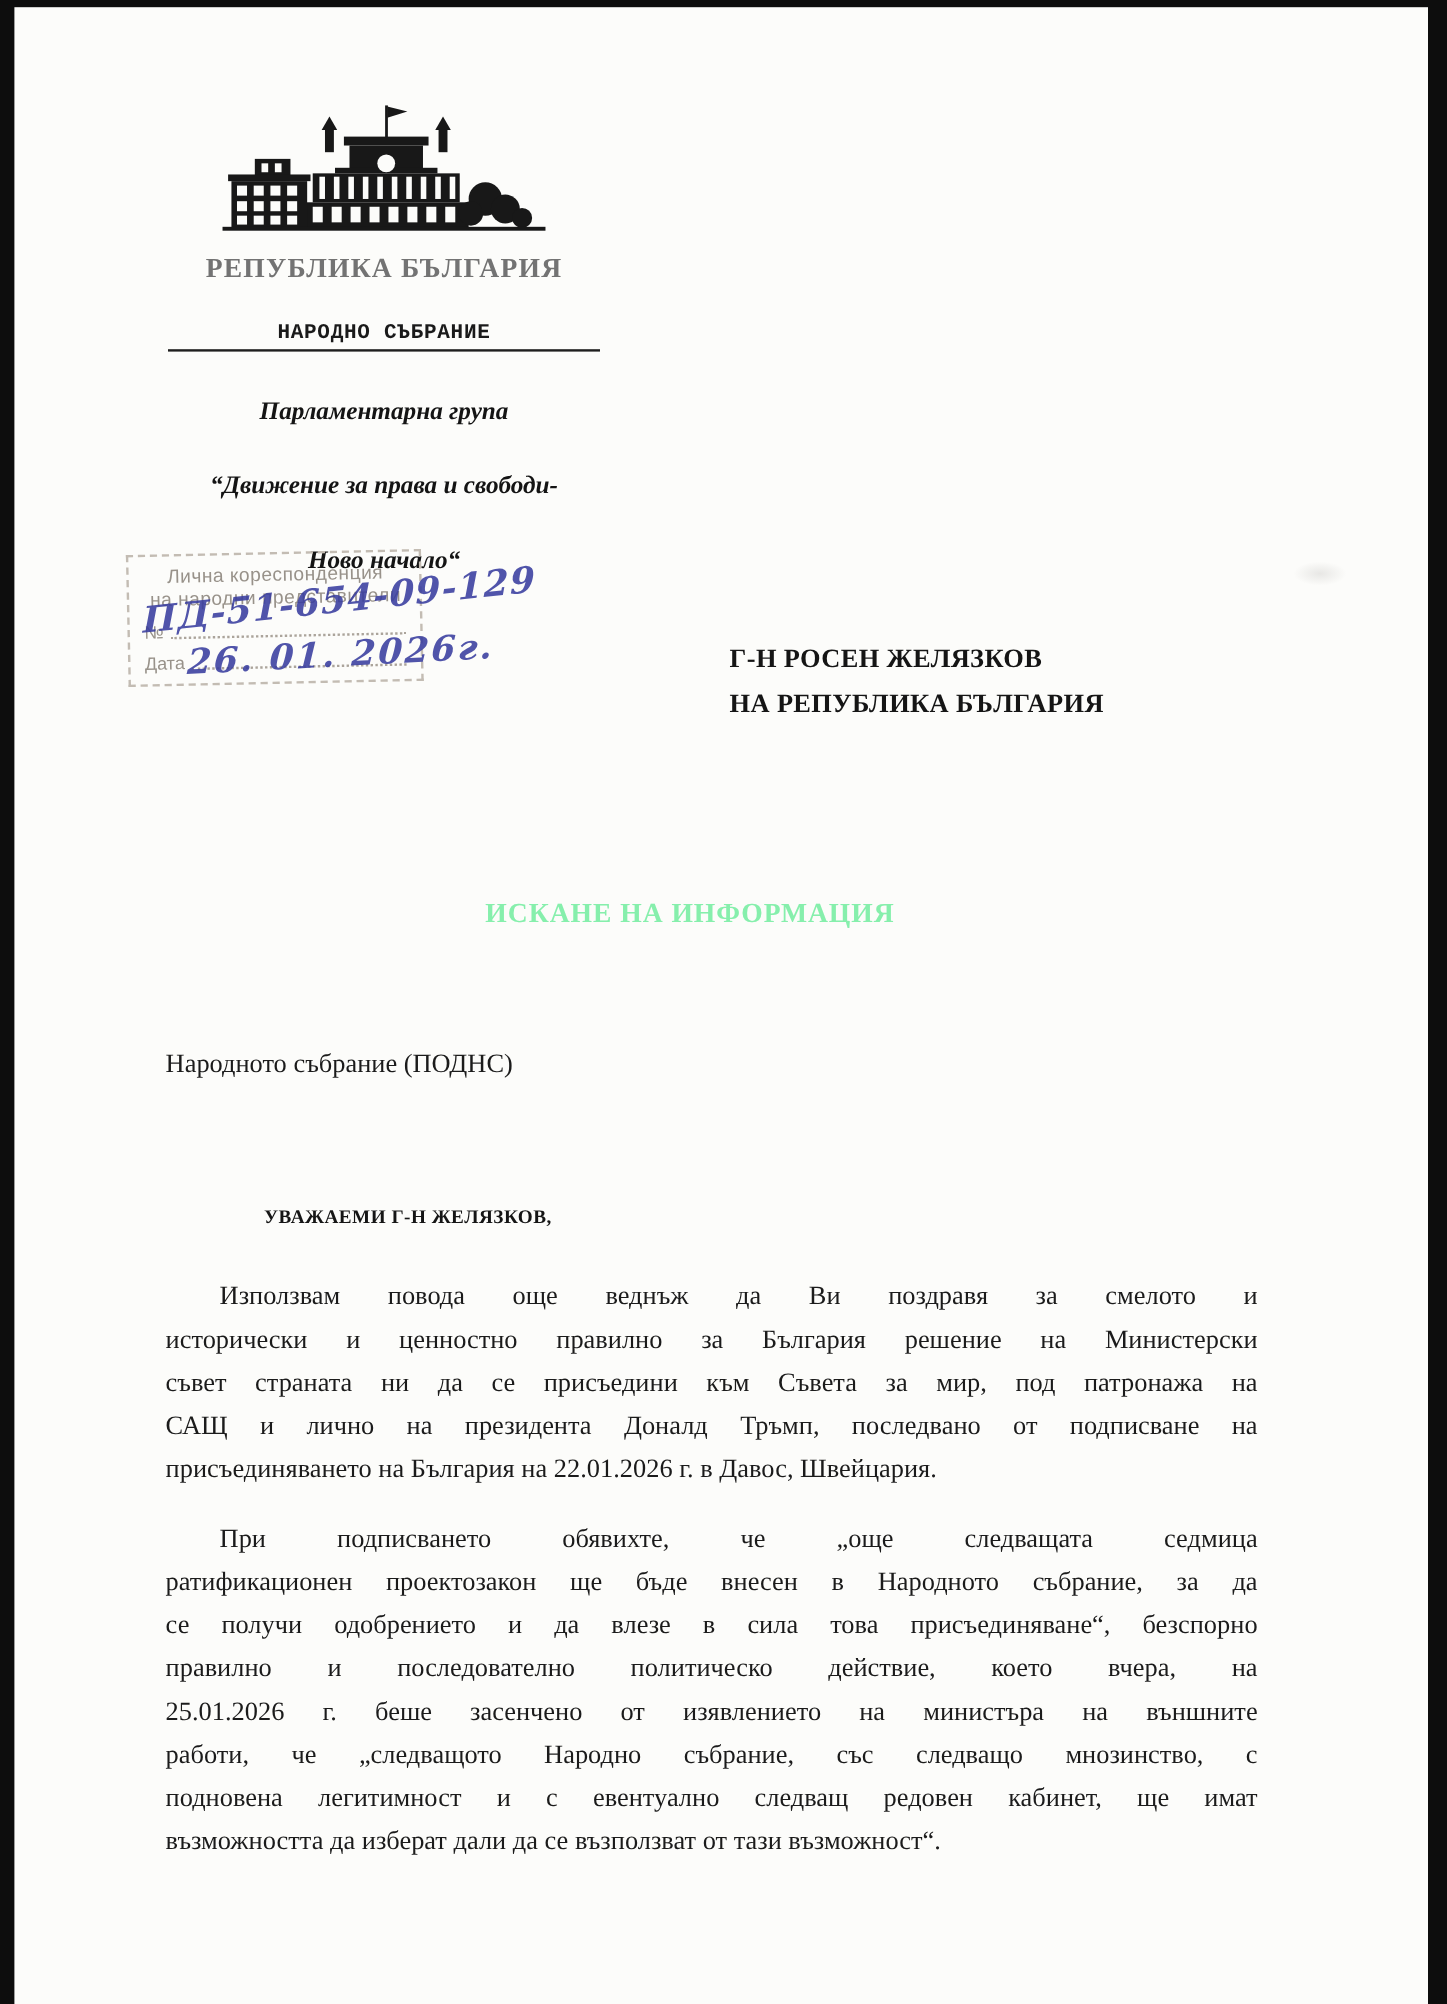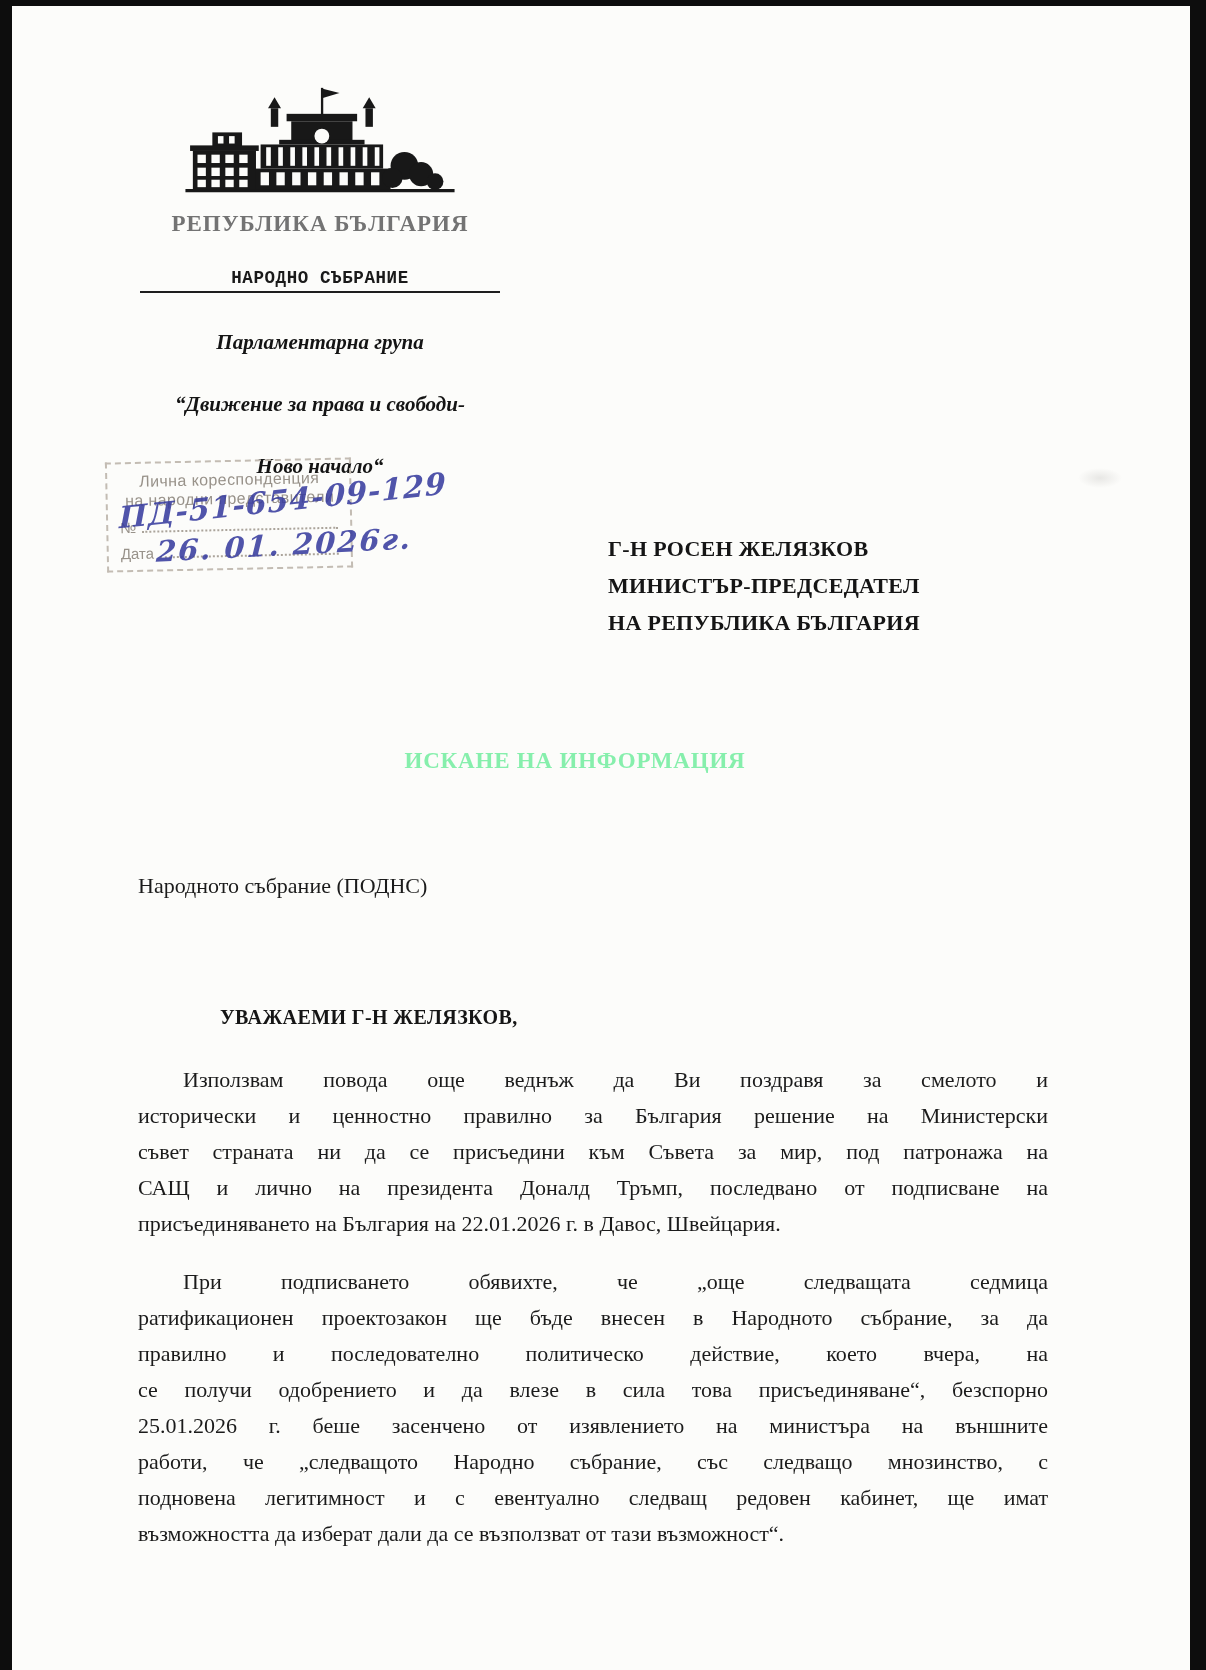--- a/index.html
+++ b/index.html
@@ -74,21 +74,21 @@
   .bodytext .line{
     line-height:36px;height:36px;
     text-align:justify;text-align-last:justify;
     white-space:normal;
   }
   .bodytext .line.first{text-indent:45px;}
   .bodytext .line.last{text-align-last:left;}
   .p-legal{top:868px;}
   .salutation{
     position:absolute;left:138px;top:1006px;width:910px;
-    font-size:20px;font-weight:bold;letter-spacing:.4px;color:#151515;
+    font-size:16px;font-weight:bold;letter-spacing:.4px;color:#151515;
     text-indent:82px;
   }
   .p-congrats{top:1062px;}
   .p-statement{top:1264px;}
 </style>
 </head>
 <body>
 
 <div class="page"></div>
 
@@ -175,21 +175,20 @@
       <span>Дата</span>
       <span class="leader"></span>
     </div>
   </div>
   <div class="hand hand-number">ПД-51-654-09-129</div>
   <div class="hand hand-date">26. 01. 2026г.</div>
   <div class="smudge"></div>
 
   <div class="recipient">
     <div>Г-Н РОСЕН ЖЕЛЯЗКОВ</div>
-    <div>МИНИСТЪР-ПРЕДСЕДАТЕЛ</div>
     <div>НА РЕПУБЛИКА БЪЛГАРИЯ</div>
   </div>
 
   <div class="doc-title">ИСКАНЕ НА ИНФОРМАЦИЯ</div>
 
   <div class="bodytext p-legal">
     <div class="line last">Народното събрание (ПОДНС)</div>
   </div>
 
   <div class="salutation">УВАЖАЕМИ Г-Н ЖЕЛЯЗКОВ,</div>
@@ -198,21 +197,21 @@
     <div class="line first">Използвам повода още веднъж да Ви поздравя за смелото и</div>
     <div class="line">исторически и ценностно правилно за България решение на Министерски</div>
     <div class="line">съвет страната ни да се присъедини към Съвета за мир, под патронажа на</div>
     <div class="line">САЩ и лично на президента Доналд Тръмп, последвано от подписване на</div>
     <div class="line last">присъединяването на България на 22.01.2026 г. в Давос, Швейцария.</div>
   </div>
 
   <div class="bodytext p-statement">
     <div class="line first">При подписването обявихте, че „още следващата седмица</div>
     <div class="line">ратификационен проектозакон ще бъде внесен в Народното събрание, за да</div>
+    <div class="line">се получи одобрението и да влезе в сила това присъединяване“, безспорно</div>
     <div class="line">правилно и последователно политическо действие, което вчера, на</div>
-    <div class="line">се получи одобрението и да влезе в сила това присъединяване“, безспорно</div>
     <div class="line">25.01.2026 г. беше засенчено от изявлението на министъра на външните</div>
     <div class="line">работи, че „следващото Народно събрание, със следващо мнозинство, с</div>
     <div class="line">подновена легитимност и с евентуално следващ редовен кабинет, ще имат</div>
     <div class="line last">възможността да изберат дали да се възползват от тази възможност“.</div>
   </div>
 
 </div>
 
 </body></html>

